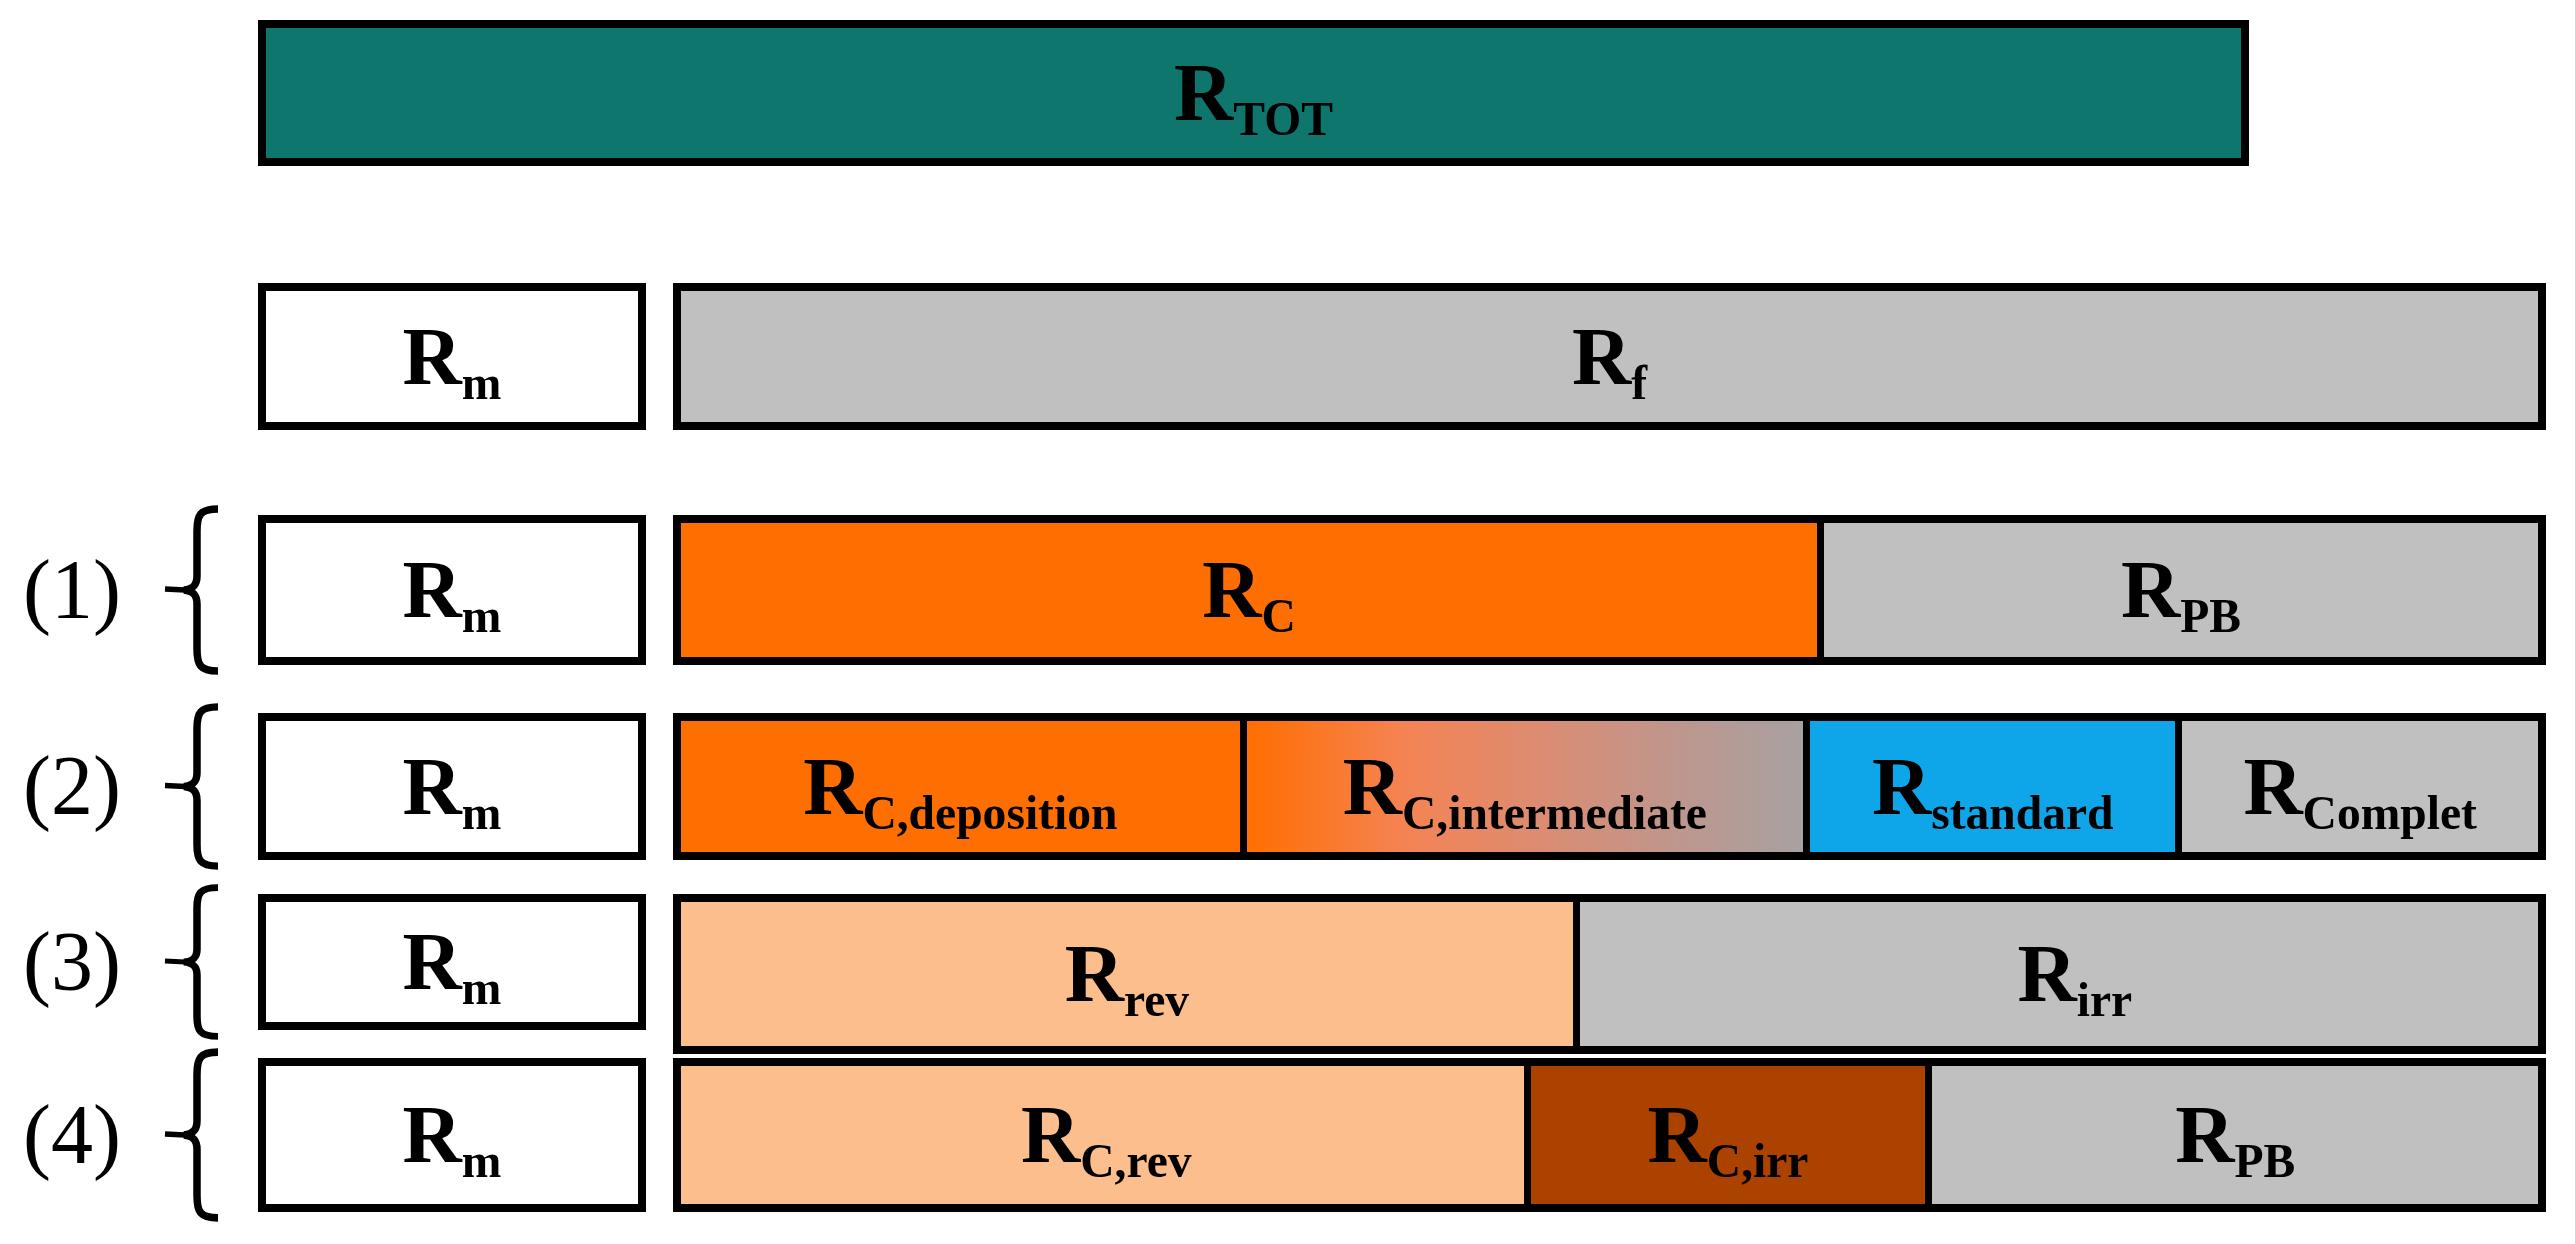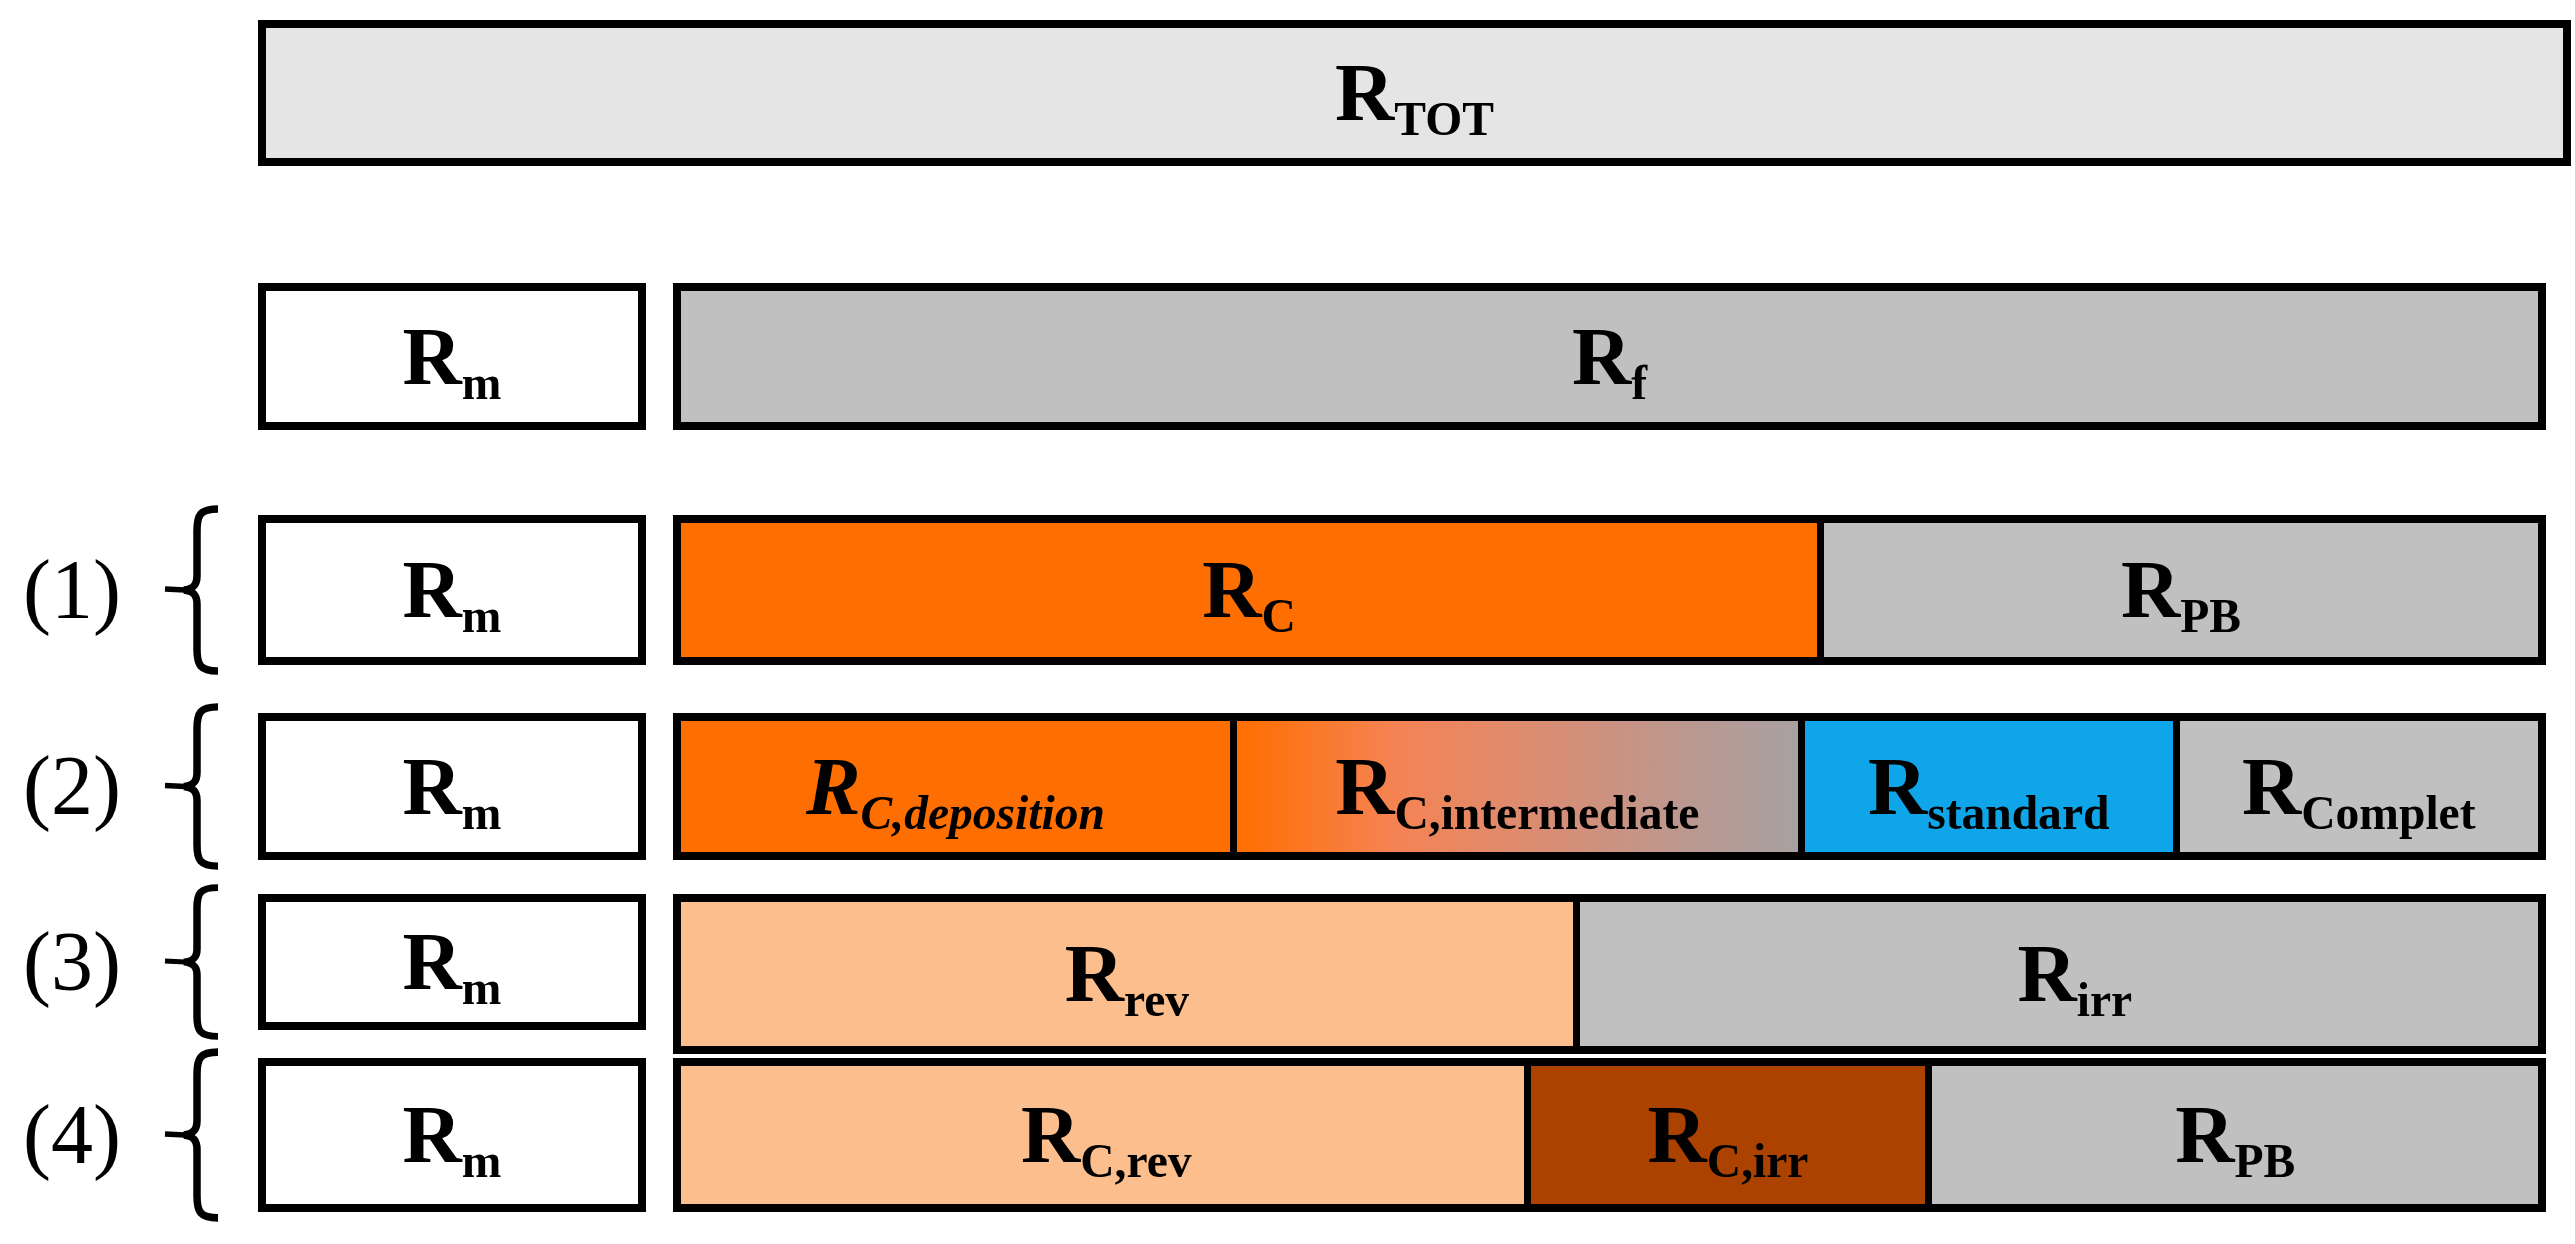--- a/index.html
+++ b/index.html
@@ -33,21 +33,21 @@
     font-size:84px;line-height:1;
   }
   .brace{position:absolute;width:58px;}
   .brace svg{width:100%;height:100%;display:block;}
 </style>
 </head>
 <body>
 
 <div class="canvas">
 
-  <div class="box" style="left: 258px; top: 20px; width: 2313px; height: 146px; background: #e5e5e5;">
+  <div class="box" style="left: 258px; top: 20px; width: 1991px; height: 146px; background: #0f766e;">
     <span class="lbl"><span>R</span><sub>TOT</sub></span>
   </div>
 
   <div class="box" style="left: 258px; top: 283px; width: 388px; height: 147px; background: rgb(255, 255, 255);">
     <span class="lbl"><span>R</span><sub>m</sub></span>
   </div>
   <div class="box" style="left: 673px; top: 283px; width: 1873px; height: 147px; background: rgb(192, 192, 192);">
     <span class="lbl"><span>R</span><sub>f</sub></span>
   </div>
 
@@ -74,21 +74,21 @@
   <div class="brace" style="left:164px;top:703px;height:167px;">
     <svg viewBox="0 0 58 170" preserveAspectRatio="none">
       <path d="M54 4 C36 4 33 10 33 26 L33 71 C33 80 29 84 20 85 C29 86 33 90 33 99 L33 144 C33 160 36 166 54 166" fill="none" stroke="#000" stroke-width="7.5"></path>
       <path d="M1 84 L21 85" stroke="#000" stroke-width="5.5" fill="none"></path>
     </svg>
   </div>
   <div class="box" style="left: 258px; top: 713px; width: 388px; height: 147px; background: rgb(255, 255, 255);">
     <span class="lbl"><span>R</span><sub>m</sub></span>
   </div>
   <div class="bar" style="left:673px;top:713px;width:1873px;height:147px;">
-    <div class="seg" style="background: rgb(255, 110, 0); flex-grow: 35.8; font-style: italic;">
+    <div class="seg" style="background: rgb(255, 110, 0); flex-grow: 35.8;">
       <span class="lbl"><span>R</span><sub>C,deposition</sub></span>
     </div>
     <div class="seg" style="background: linear-gradient(90deg, rgb(255, 110, 0) 0%, rgb(245, 131, 83) 28%, rgb(217, 141, 116) 55%, rgb(187, 152, 144) 80%, rgb(168, 161, 161) 100%); flex-grow: 28.2;">
       <span class="lbl"><span>R</span><sub>C,intermediate</sub></span>
     </div>
     <div class="seg" style="background: #0ea5e9; flex-grow: 18.1;">
       <span class="lbl"><span>R</span><sub>standard</sub></span>
     </div>
     <div class="seg" style="background: rgb(192, 192, 192); flex-grow: 17.9; align-items: center;">
       <span class="lbl"><span>R</span><sub>Complet</sub></span>

